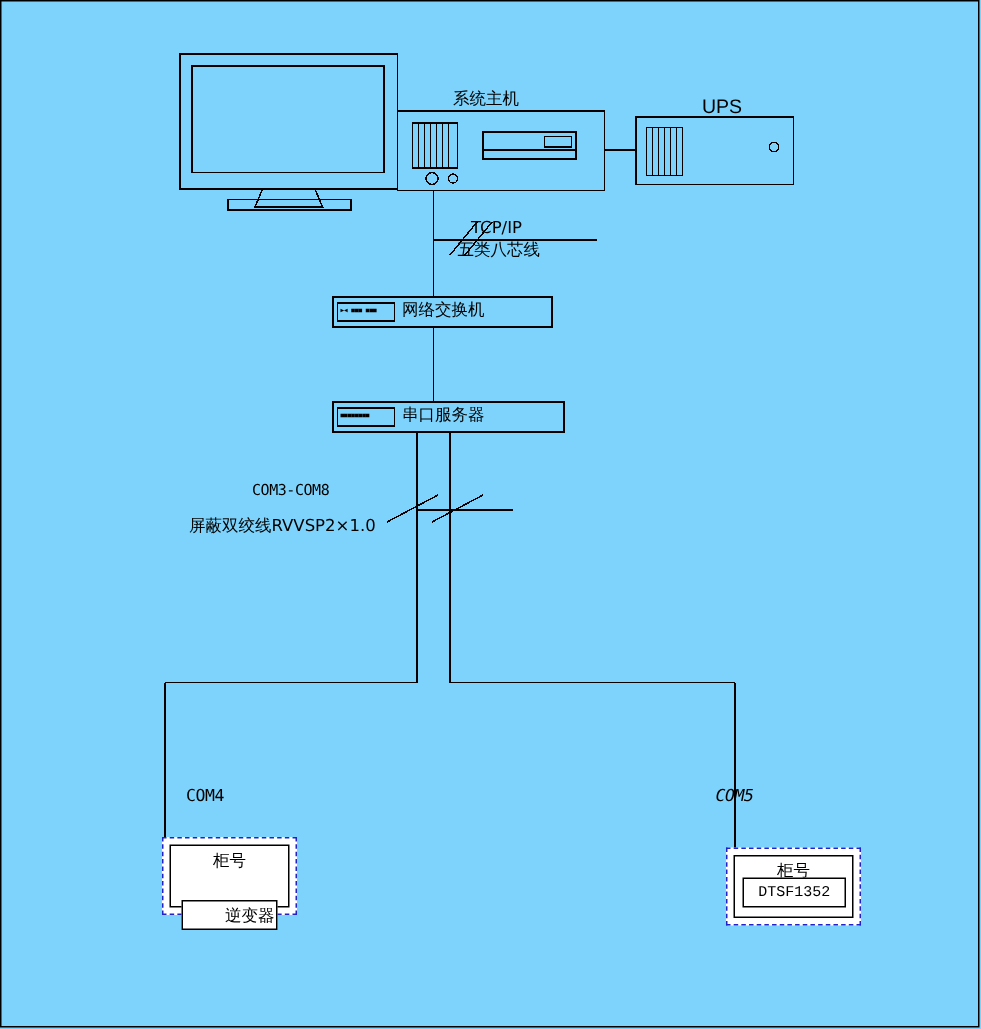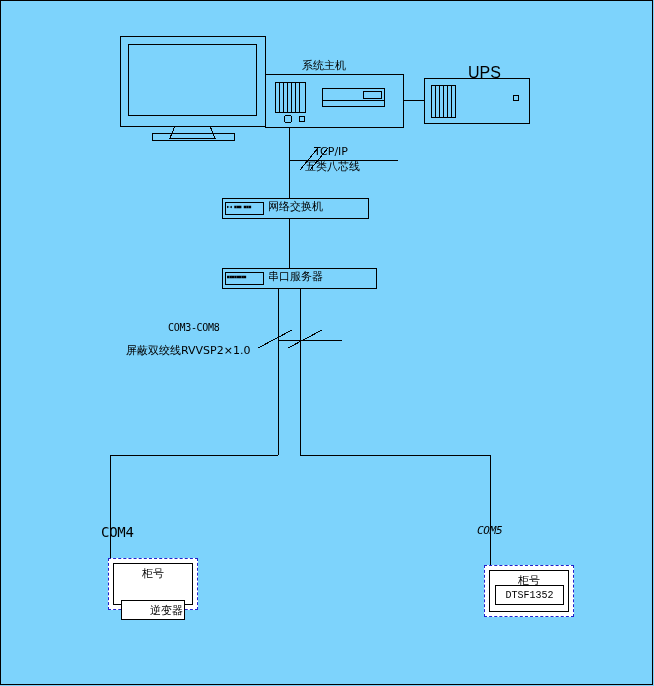--- a/index.html
+++ b/index.html
@@ -158,35 +158,35 @@
       <line x1="110" y1="455" x2="110" y2="565"></line>
       <line x1="490" y1="455" x2="490" y2="572"></line>
 
       <line x1="110" y1="565" x2="110" y2="565"></line>
 
       <line x1="490" y1="572" x2="490" y2="572"></line>
     </g>
   </svg>
 
   <div class="lbl lbl-cn" style="left:302px; top:60px;">系统主机</div>
-  <div class="lbl" style="left:468px; top:64px; font-size:16px;">UPS</div>
+  <div class="lbl" style="left:468px; top:64px; font-size:13px;">UPS</div>
 
   <div class="lbl lbl-cn" style="left:314px; top:146px;">TCP/IP</div>
   <div class="lbl lbl-cn" style="left:305px; top:161px;">五类八芯线</div>
 
   <div class="tinytext" style="left:227px; top:204px;">▶◀ ■■■ ■■■</div>
   <div class="lbl lbl-cn" style="left:268px; top:201px;text-align:right;">网络交换机</div>
 
   <div class="tinytext" style="left:227px; top:274px;">■■■■■■■■</div>
   <div class="lbl lbl-cn" style="left:268px; top:271px;">串口服务器</div>
 
   <div class="lbl lbl-mono" style="left:168px; top:322px;">COM3-COM8</div>
   <div class="lbl lbl-cn" style="left:126px; top:345px;">屏蔽双绞线RVVSP2×1.0</div>
 
-  <div class="lbl lbl-mono" style="left:101px; top:525px; font-size:14px;">COM4</div>
+  <div class="lbl lbl-mono" style="left:124px; top:525px; font-size:11px;">COM4</div>
   <div class="lbl lbl-mono" style="left:477px; top:525px; font-size:11px;font-style:italic;">COM5</div>
 
   <div class="dashbox" style="left:108px; top:558px; width:90px; height:52px;"></div>
   <div class="box" style="left:113px; top:563px; width:80px; height:42px;">
     <div class="cabinet-title" style="top:2px;">柜号</div>
   </div>
   <div class="devbox" style="left:121px; top:600px; width:64px; height:20px;padding-left:27px;">
     <span>逆变器</span>
   </div>
 

